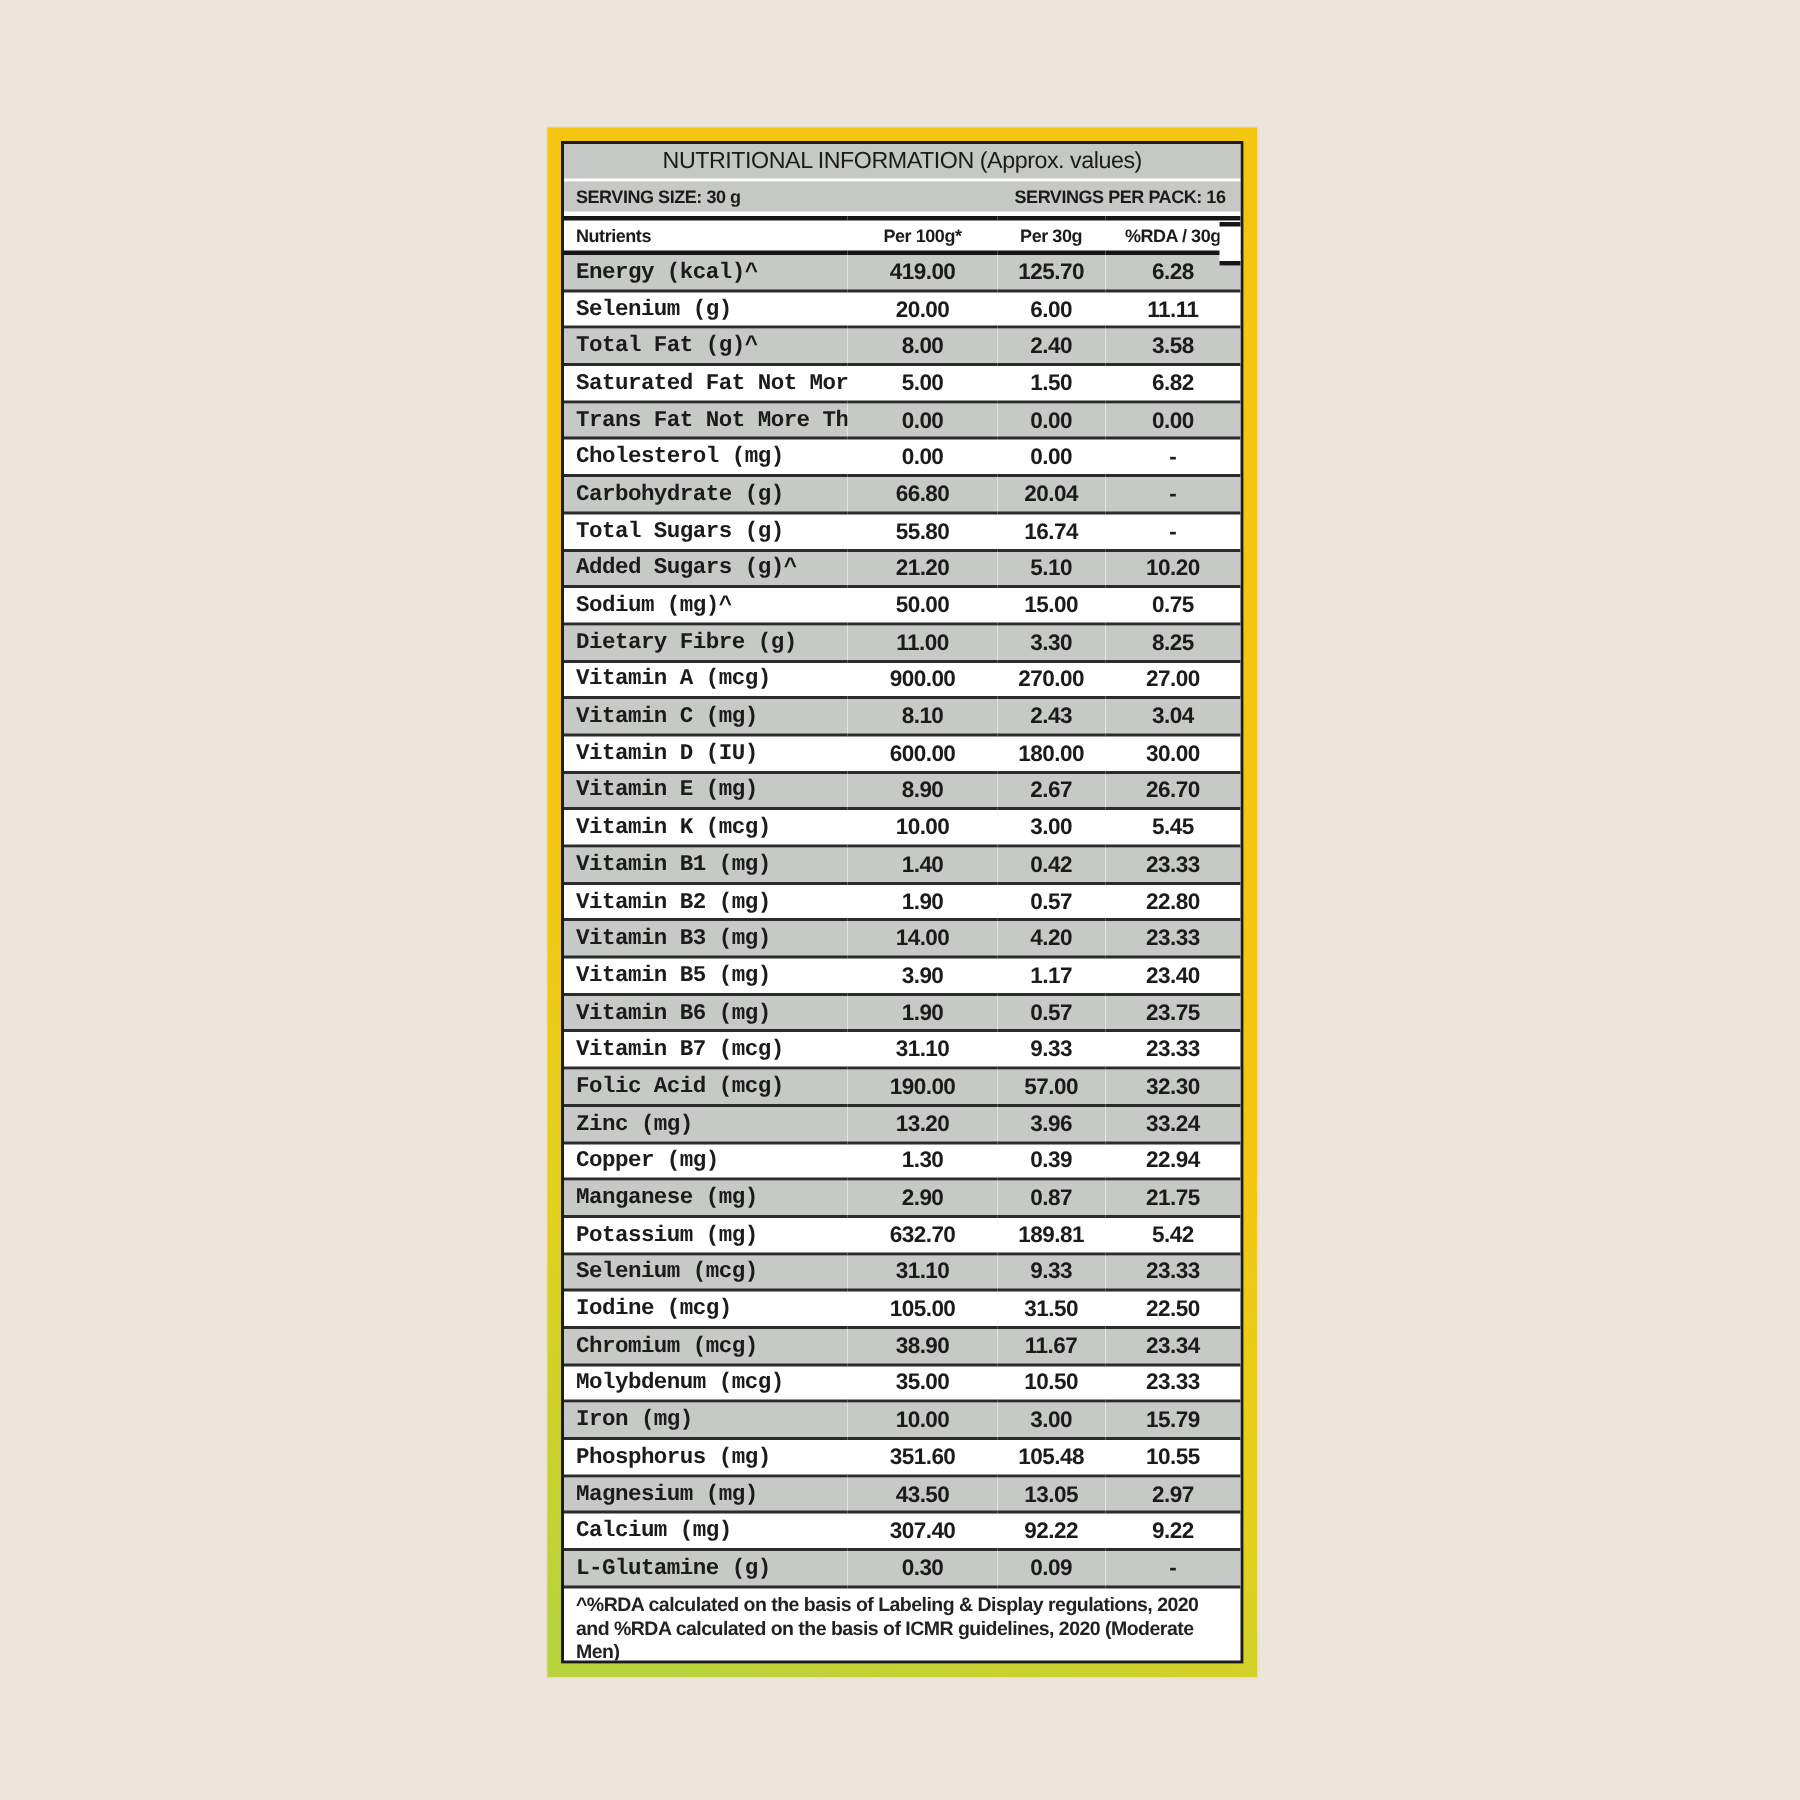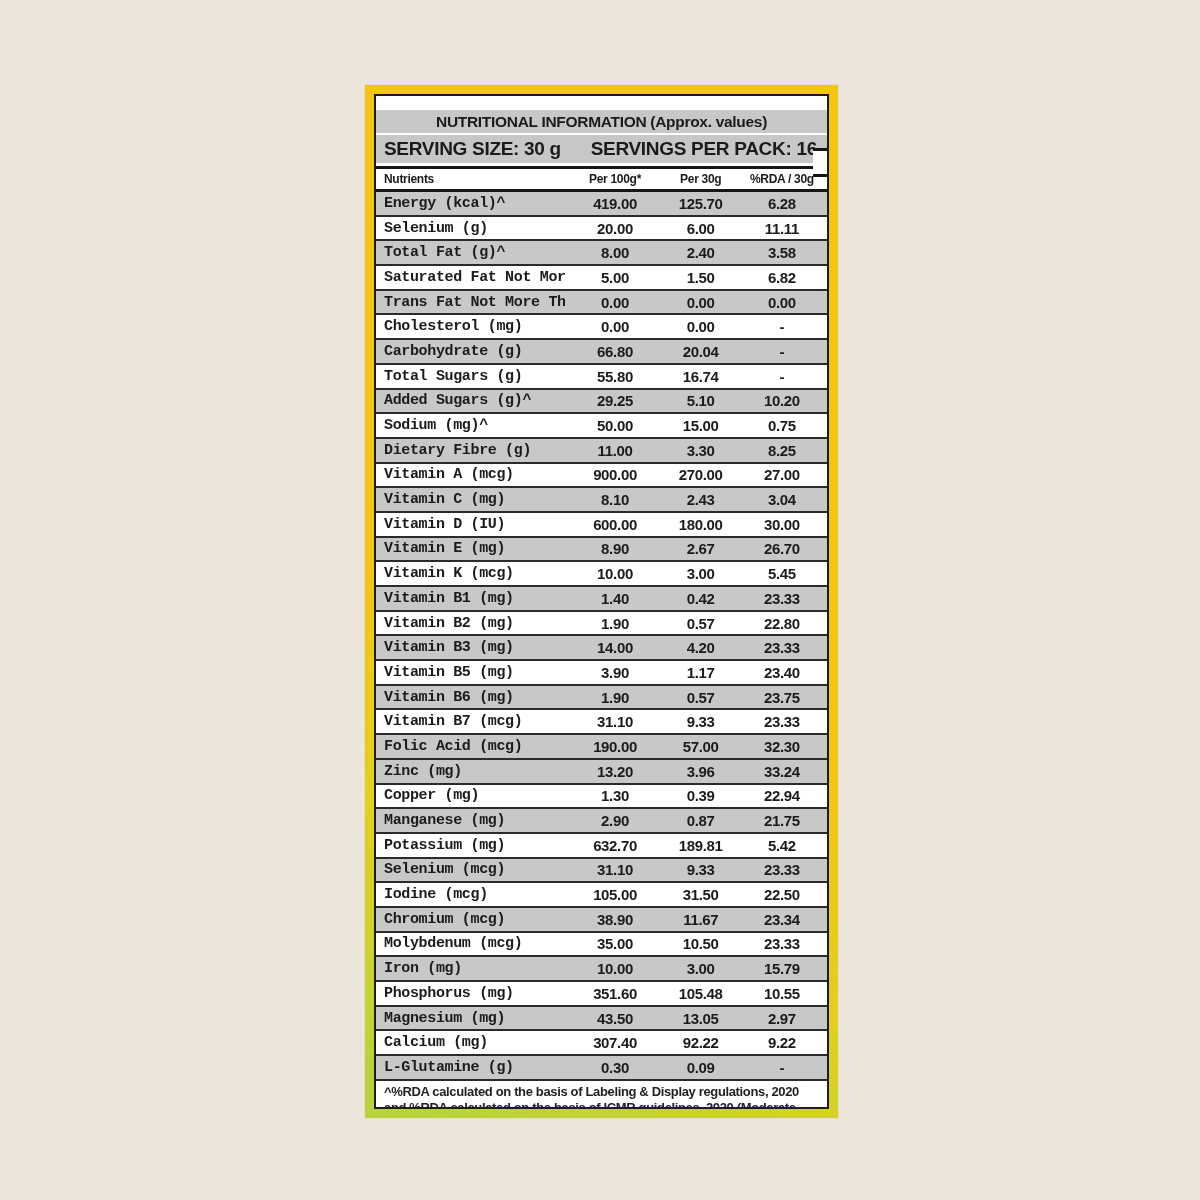--- a/index.html
+++ b/index.html
@@ -13,26 +13,26 @@
     position:absolute;left:365px;top:85px;width:473px;height:1033px;
     box-sizing:border-box;padding:9px;
     background:linear-gradient(205deg,#f4c612 55%,#e2d01d 75%,#b8d33c 97%);
     box-shadow:0 0 0 1px #e8dccb;
   }
   .label-inner{
     position:relative;background:#ffffff;height:100%;box-sizing:border-box;
     border:2px solid #1c1c1c;overflow:hidden;
   }
   .titlebar{
-    background:#c6c8c5;text-align:center;font-weight:bold;font-size:15.5px;
-    letter-spacing:-0.3px;padding:3px 0 2px 0;border-bottom:2px solid #ffffff;margin-top:14px;
+    background:#c6c8c5;text-align:center;font-weight:normal;font-size:15.5px;
+    letter-spacing:-0.3px;padding:3px 0 2px 0;border-bottom:2px solid #ffffff;
   }
   .servingbar{
     background:#c6c8c5;display:flex;justify-content:space-between;
-    font-weight:bold;font-size:19px;letter-spacing:-0.3px;
+    font-weight:bold;font-size:12px;letter-spacing:-0.3px;
     padding:3px 10px 3px 8px;border-bottom:3px solid #ffffff;
   }
   table.ntable{
     width:100%;border-collapse:collapse;table-layout:fixed;
   }
   table.ntable th{
     border-top:3px solid #161616;border-bottom:3px solid #161616;
     font-size:12px;letter-spacing:-0.3px;padding:3px 0;
   }
   table.ntable th.h-label{text-align:left;padding-left:8px;}
@@ -132,21 +132,21 @@
             <td class="td-num">-</td>
           </tr>
           <tr>
             <td class="td-label">Total Sugars (g)</td>
             <td class="td-num">55.80</td>
             <td class="td-num">16.74</td>
             <td class="td-num">-</td>
           </tr>
           <tr class="shade">
             <td class="td-label">Added Sugars (g)^</td>
-            <td class="td-num">29.25</td>
+            <td class="td-num">21.20</td>
             <td class="td-num">5.10</td>
             <td class="td-num">10.20</td>
           </tr>
           <tr>
             <td class="td-label">Sodium (mg)^</td>
             <td class="td-num">50.00</td>
             <td class="td-num">15.00</td>
             <td class="td-num">0.75</td>
           </tr>
           <tr class="shade">

